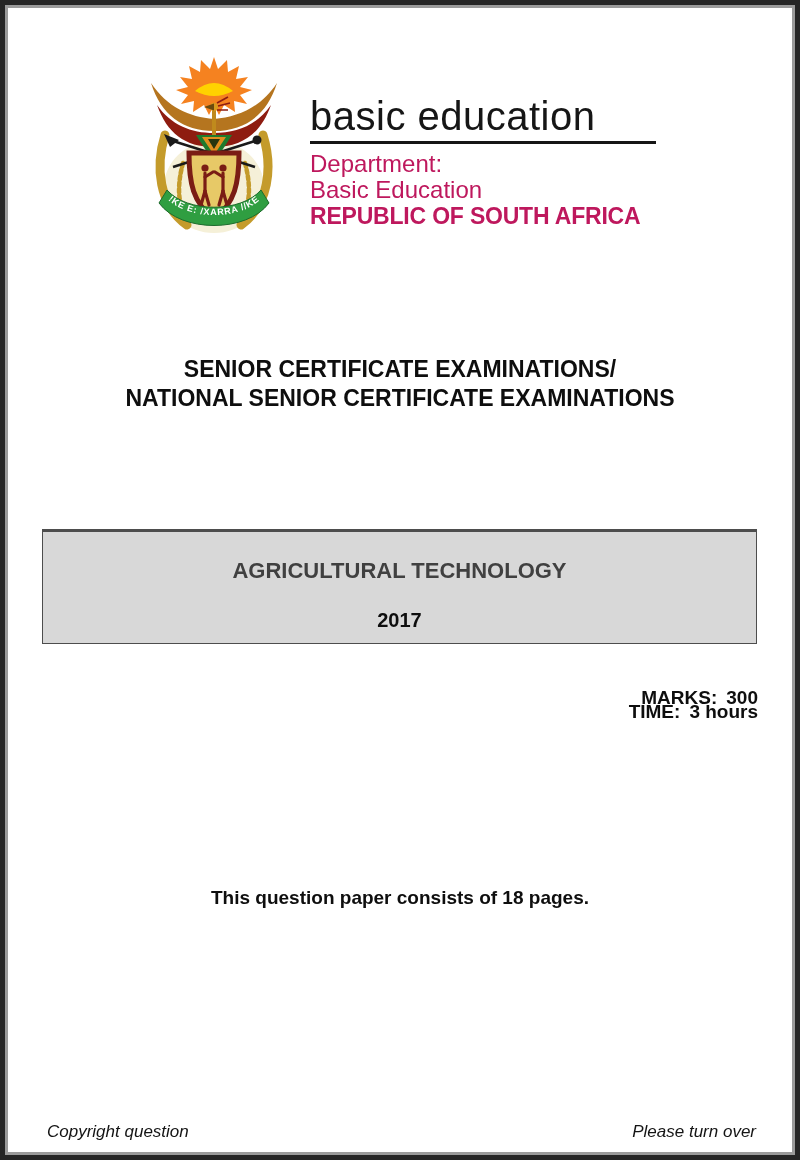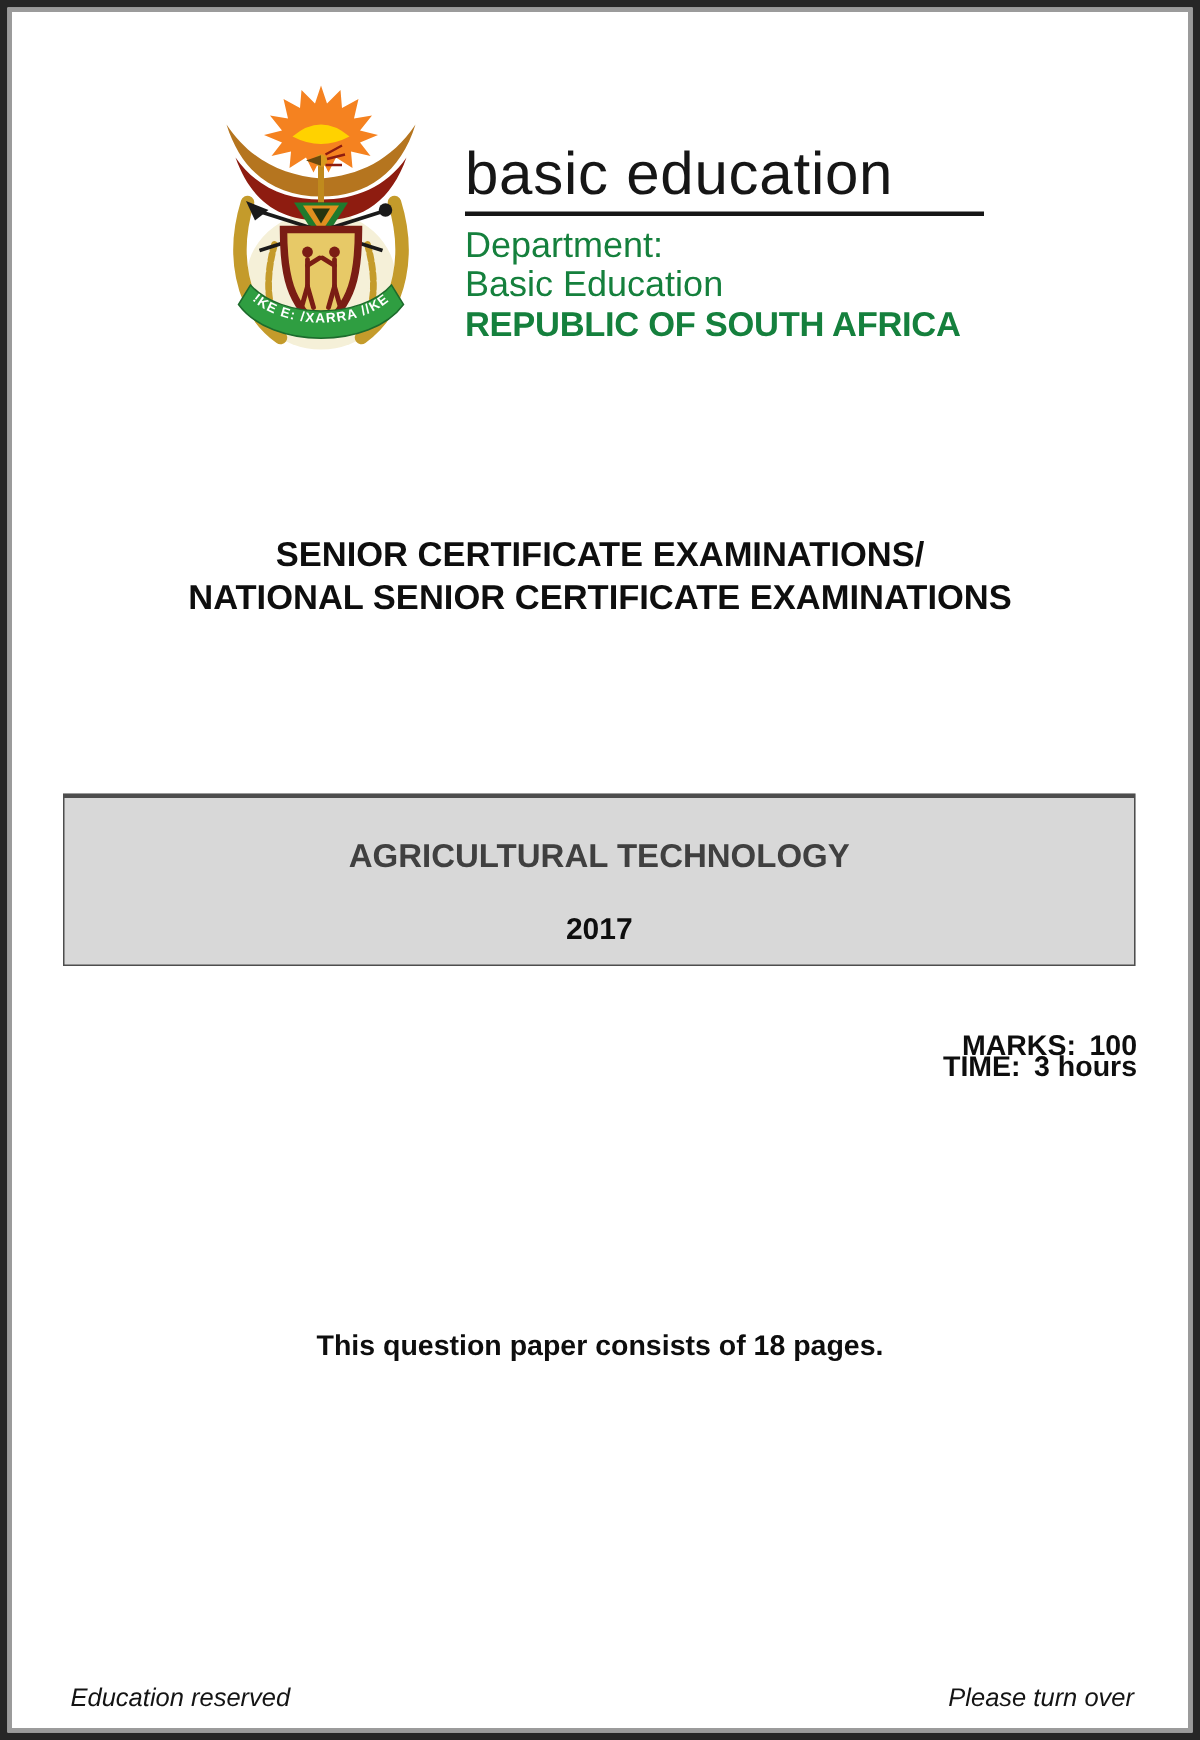--- a/index.html
+++ b/index.html
@@ -56,21 +56,21 @@
   .logo-rule {
     width: 346px;
     height: 3px;
     background: #161616;
     margin-top: 3px;
     margin-bottom: 7px;
   }
   .dept-line {
     font-size: 24px;
     line-height: 26px;
-    color: #15803d;
+    color: #be185d;
     white-space: nowrap;
   }
   .dept-line.bold {
     font-weight: 700;
     font-size: 23px;
     letter-spacing: -0.2px;
   }
 
   
   .main-heading {
@@ -239,23 +239,23 @@
     <div>SENIOR CERTIFICATE EXAMINATIONS/</div>
     <div>NATIONAL SENIOR CERTIFICATE EXAMINATIONS</div>
   </div>
 
   <div class="subject-box">
     <div class="subject-title">AGRICULTURAL TECHNOLOGY</div>
     <div class="subject-year">2017</div>
   </div>
 
   <div class="exam-info-line marks-line">
-    <span>MARKS:</span><span class="value">100</span>
+    <span>MARKS:</span><span class="value">300</span>
   </div>
   <div class="exam-info-line time-line">
     <span>TIME:</span><span class="value">3 hours</span>
   </div>
 
   <div class="pages-note">This question paper consists of 18 pages.</div>
 
-  <div class="footer-left">Education reserved</div>
+  <div class="footer-left">Copyright question</div>
   <div class="footer-right">Please turn over</div>
 </div>
 
 </body></html>

